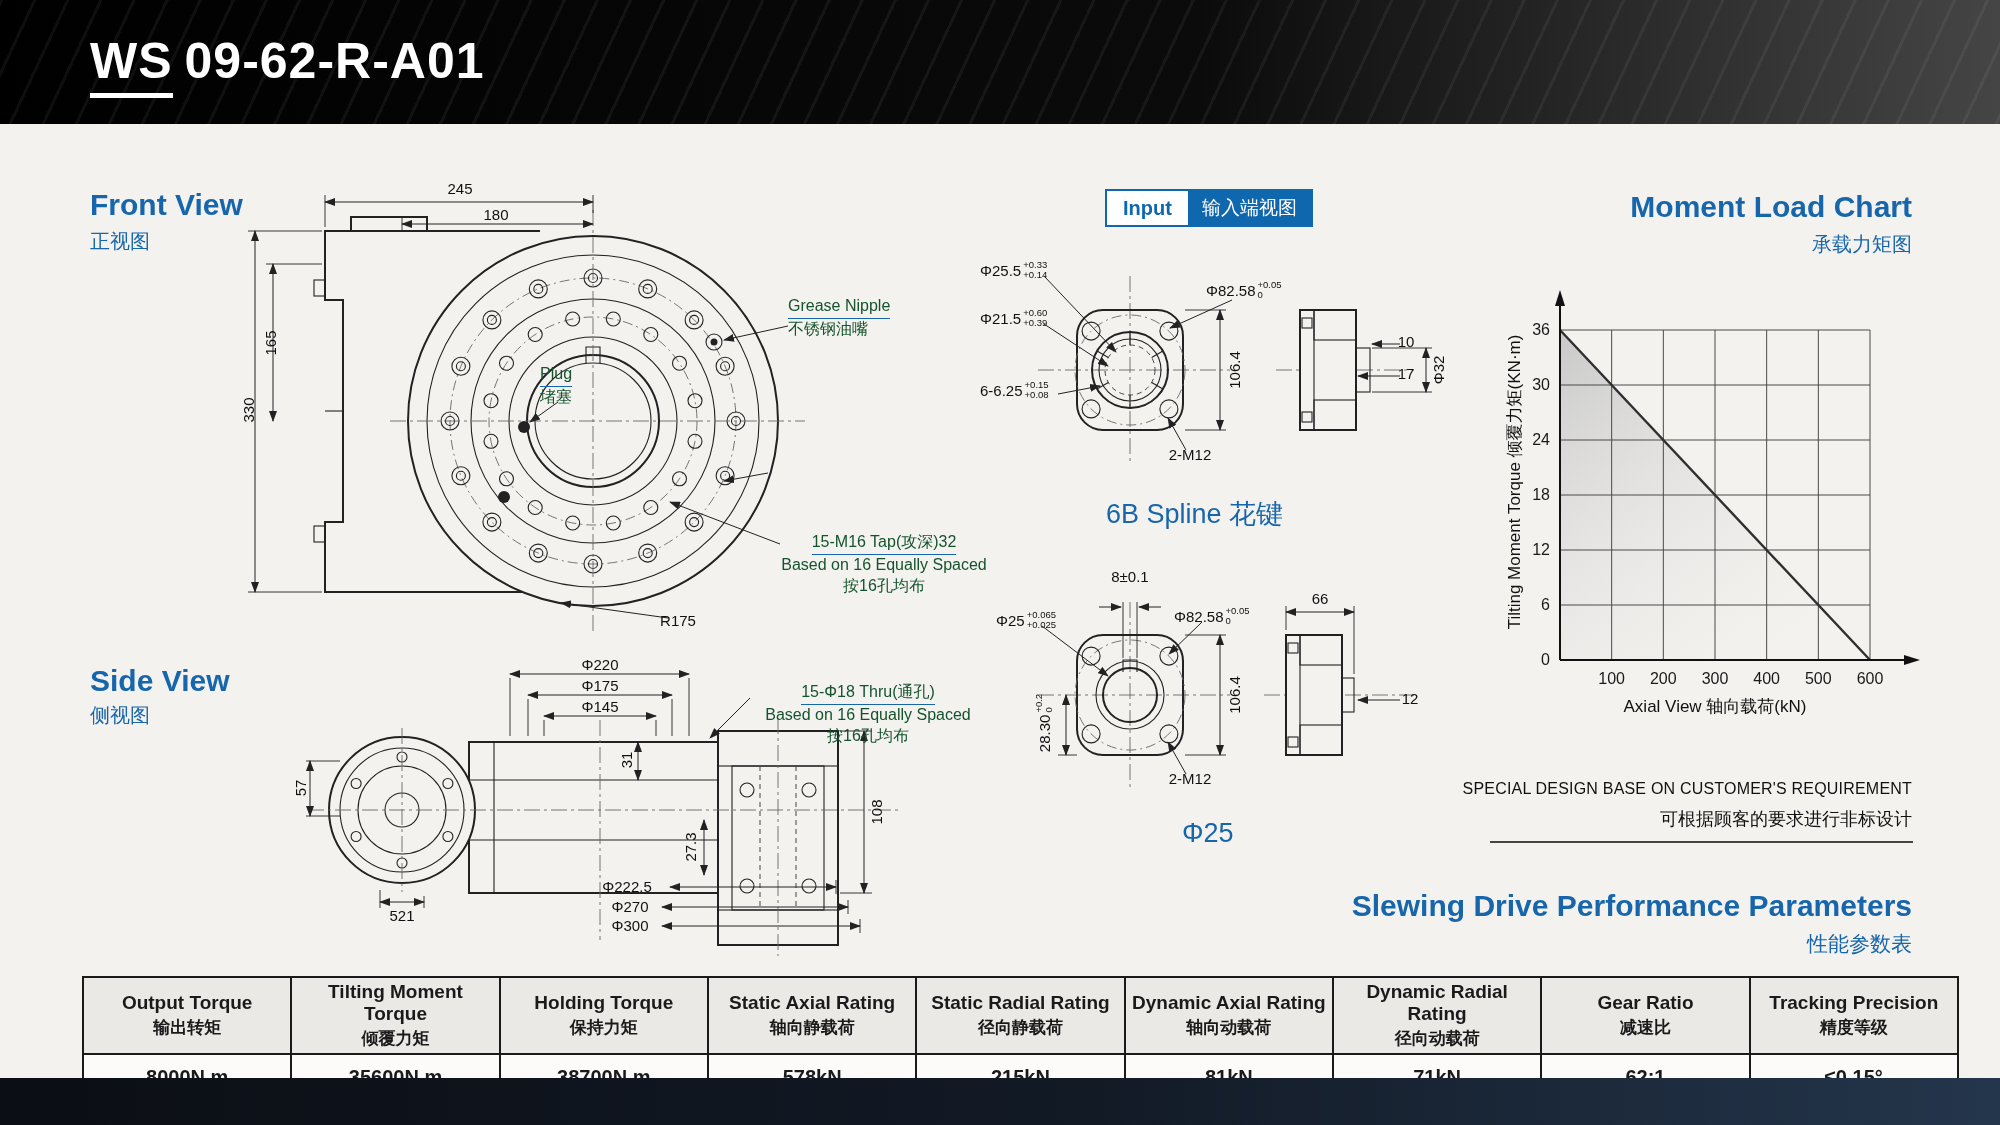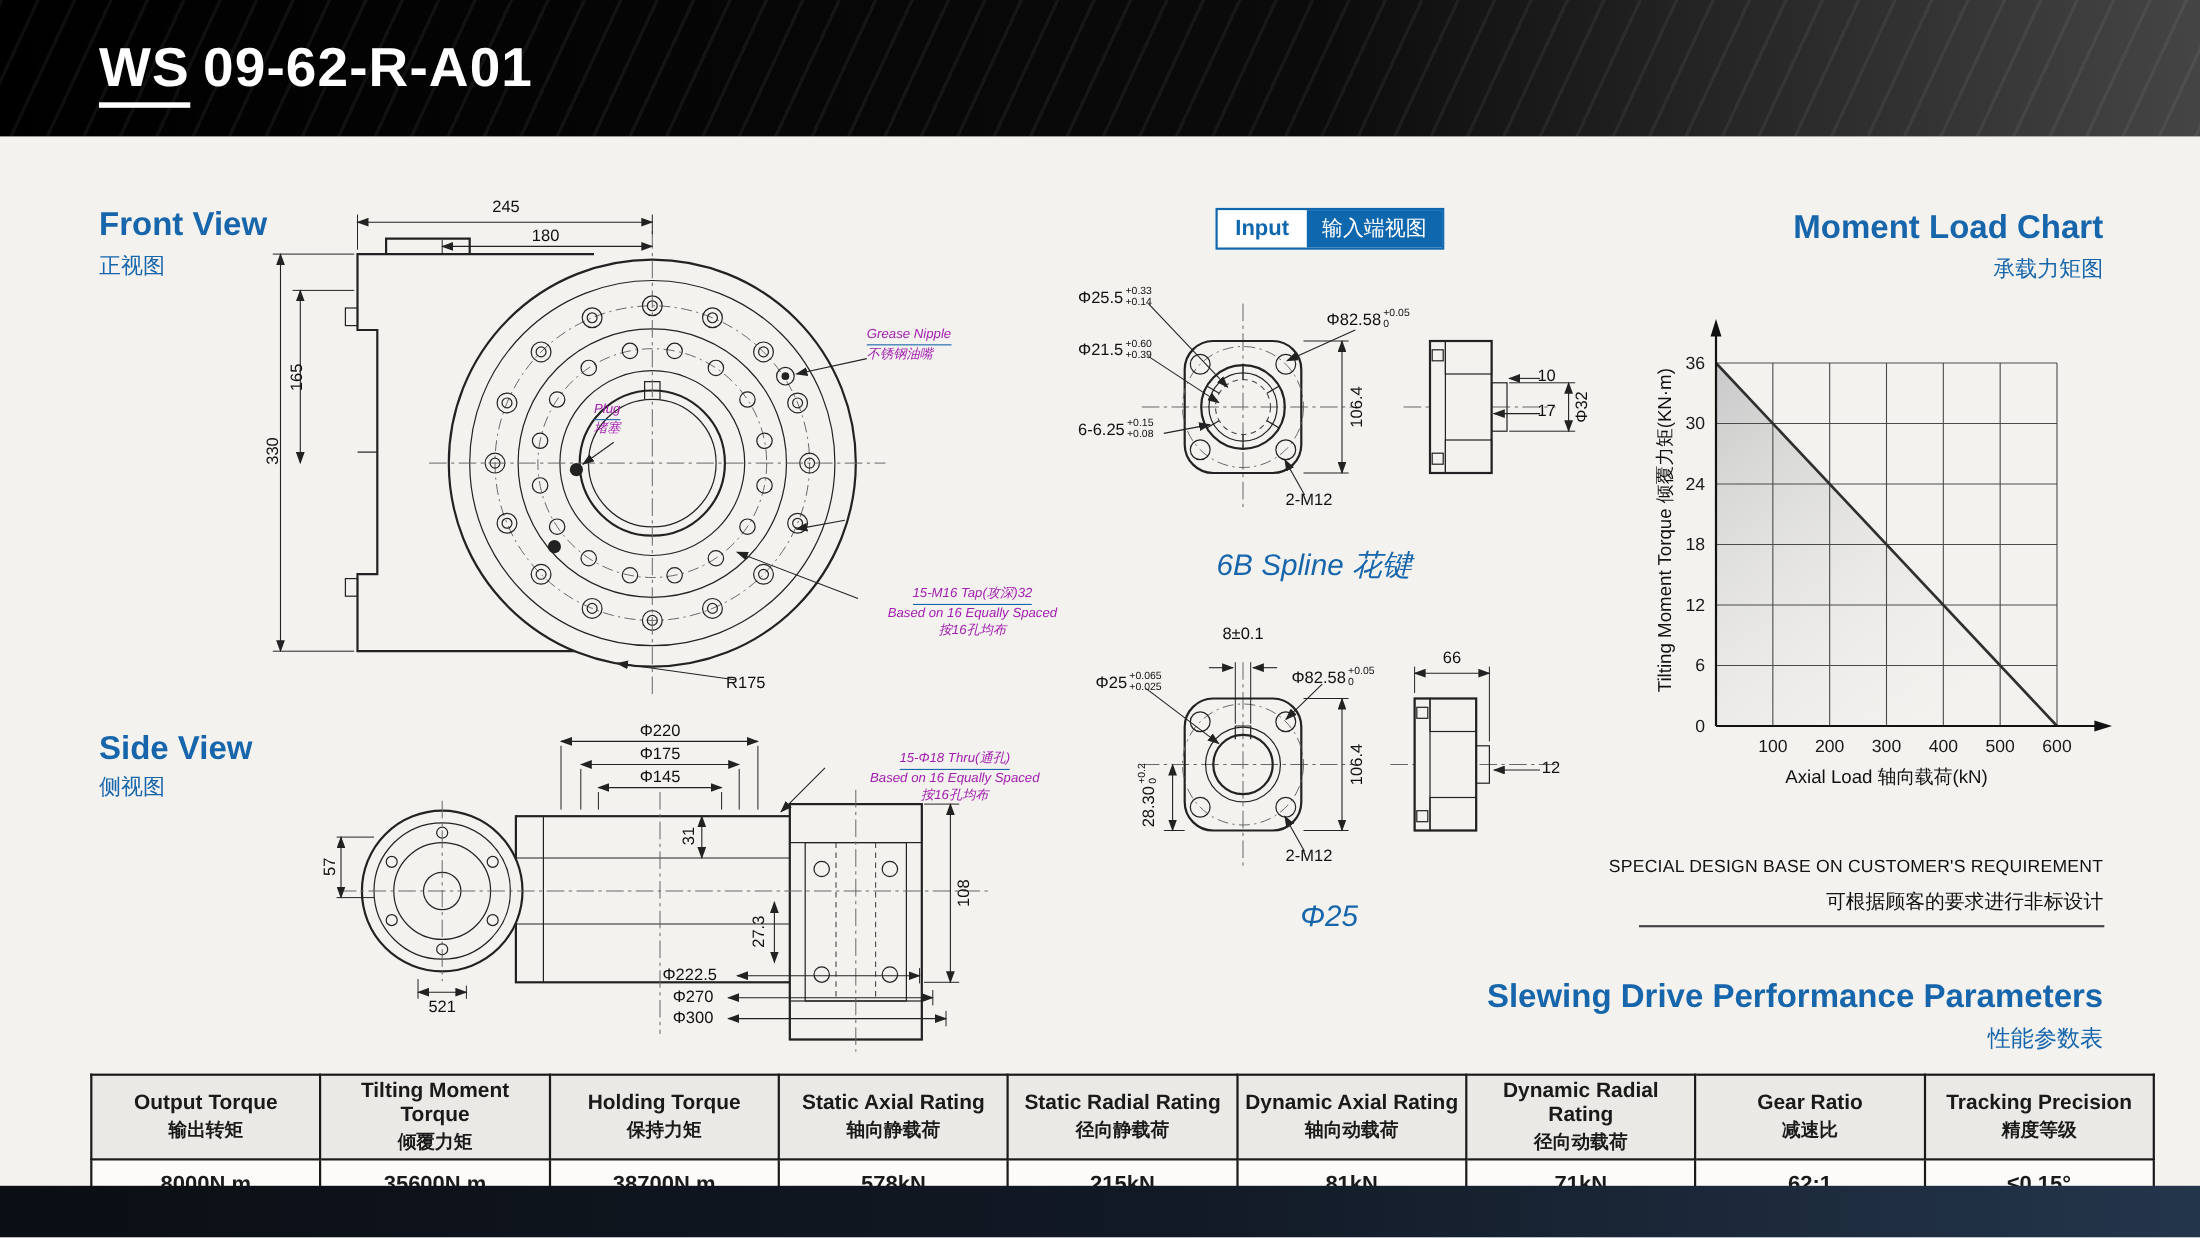--- a/index.html
+++ b/index.html
@@ -36,30 +36,30 @@
   .ext { stroke:#222; stroke-width:0.9; fill:none; }
   .filldark { fill:#222; stroke:none; }
 
   
   .hdim { position:absolute; font-size:15px; color:#111; text-align:center; width:56px; white-space:nowrap; }
   .vdim { position:absolute; font-size:15px; color:#111; transform:translate(-50%,-50%) rotate(-90deg); white-space:nowrap; }
   .toldim { position:absolute; font-size:15px; color:#111; display:flex; align-items:center; gap:2px; white-space:nowrap; }
   .tol { display:inline-flex; flex-direction:column; font-size:9.5px; line-height:10px; }
   .vdim.toldim { transform:translate(-50%,-50%) rotate(-90deg); }
 
-  .callout { position:absolute; color:#a21caf; font-size:12px; line-height:1.3;font-style:italic; }
+  .callout { position:absolute; color:#14532d; font-size:16px; line-height:1.3; }
   .callout .u { border-bottom:1.5px solid #1766ab; padding-bottom:1px; display:inline-block; }
   .center { text-align:center; }
 
   
   .input-badge { position:absolute; left:1105px; top:189px; display:flex; align-items:stretch; border:2.5px solid #0f67ae; background:#fff; height:38px; }
   .input-badge .en { color:#0f67ae; font-size:20px; font-weight:bold; padding:2px 16px; display:flex; align-items:center; }
   .input-badge .cn { background:#0f67ae; color:#fff; font-size:19px; padding:2px 14px; display:flex; align-items:center; }
 
-  .big-blue-label { position:absolute; color:#1766ab; font-size:27px;font-style:italic; }
+  .big-blue-label { position:absolute; color:#1766ab; font-size:27px; }
 
   
   .cgrid { stroke:#4a4a4a; stroke-width:1; }
   .caxis { stroke:#111; stroke-width:2; }
   .cline { stroke:#2f2f2f; stroke-width:2.4; fill:none; }
   .ctick { font-size:16px; fill:#1a1a1a; font-family:"Liberation Sans","DejaVu Sans",sans-serif; }
   .chart-xlabel { position:absolute; left:60px; top:425px; width:310px; text-align:center; font-size:17px; color:#111; }
   .chart-ylabel { position:absolute; left:14px; top:212px; transform:translate(-50%,-50%) rotate(-90deg); white-space:nowrap; font-size:17px; color:#111; }
 
   .special-en { position:absolute; right:88px; top:780px; font-size:16px; color:#111; letter-spacing:0.2px; }
@@ -525,21 +525,21 @@
         <text x="370" y="414" class="ctick" text-anchor="middle">600</text>
         <text x="50" y="395" class="ctick" text-anchor="end">0</text>
         <text x="50" y="340" class="ctick" text-anchor="end">6</text>
         <text x="50" y="285" class="ctick" text-anchor="end">12</text>
         <text x="50" y="230" class="ctick" text-anchor="end">18</text>
         <text x="50" y="175" class="ctick" text-anchor="end">24</text>
         <text x="50" y="120" class="ctick" text-anchor="end">30</text>
         <text x="50" y="65" class="ctick" text-anchor="end">36</text>
       </svg>
     <div class="chart-ylabel">Tilting Moment Torque 倾覆力矩(KN·m)</div>
-    <div class="chart-xlabel">Axial Load 轴向载荷(kN)</div>
+    <div class="chart-xlabel">Axial View 轴向载荷(kN)</div>
   </div>
 
   <div class="special-en">SPECIAL DESIGN BASE ON CUSTOMER'S REQUIREMENT</div>
   <div class="special-cn">可根据顾客的要求进行非标设计</div>
   <div class="special-rule"></div>
 
   <div class="sec-title perf-title" style="left:auto">Slewing Drive Performance Parameters</div>
   <div class="sec-sub perf-sub" style="left:auto">性能参数表</div>
   <table class="perf-table">
     <thead>

